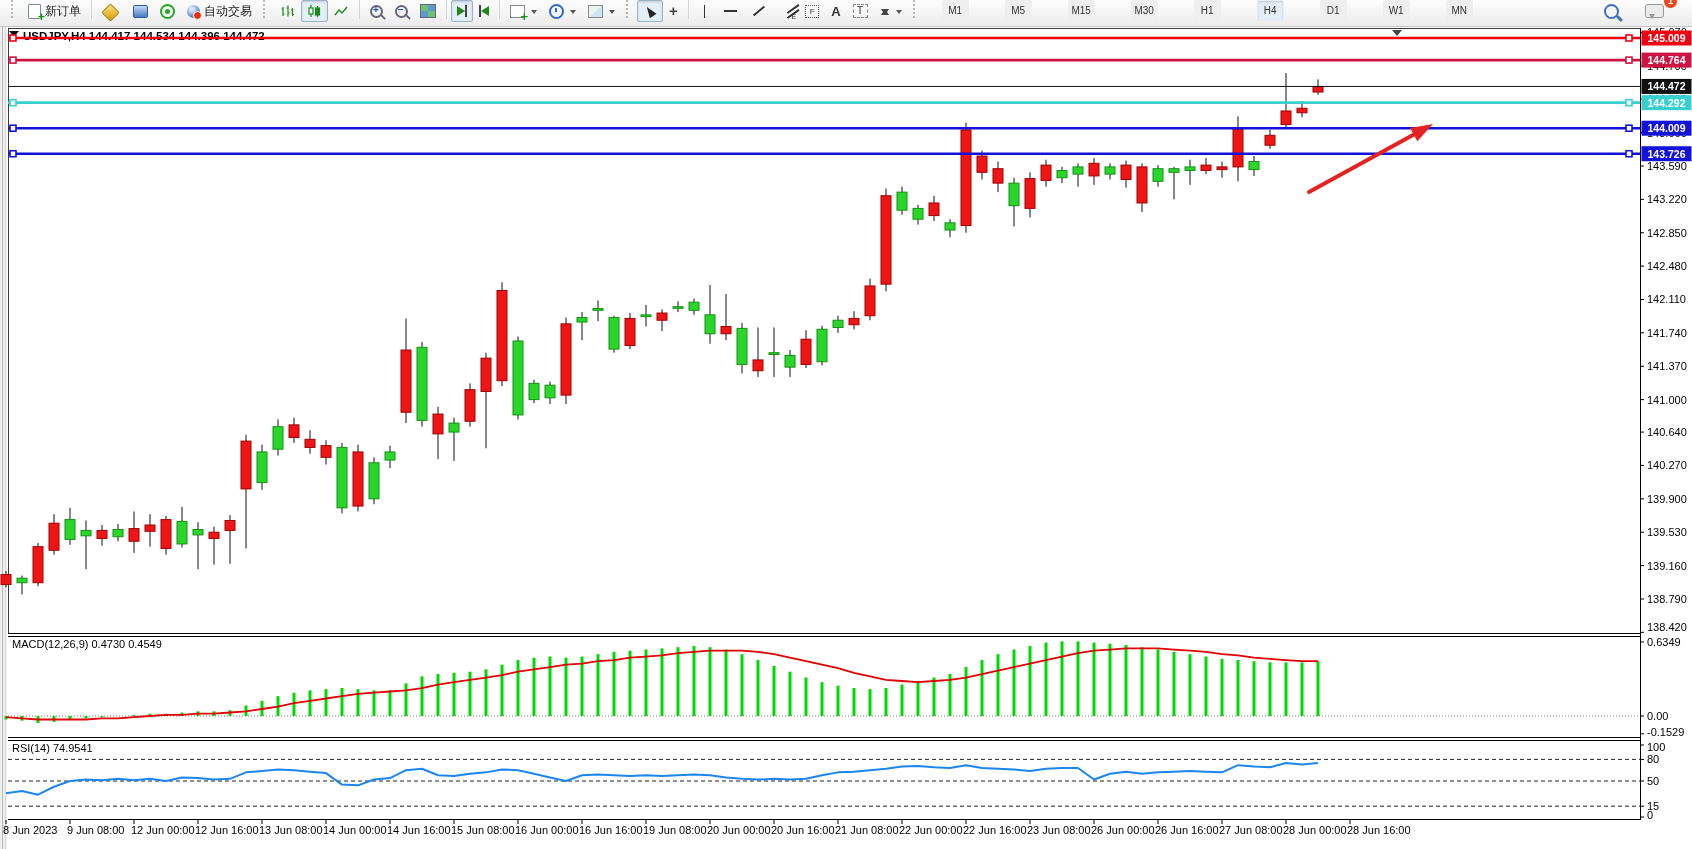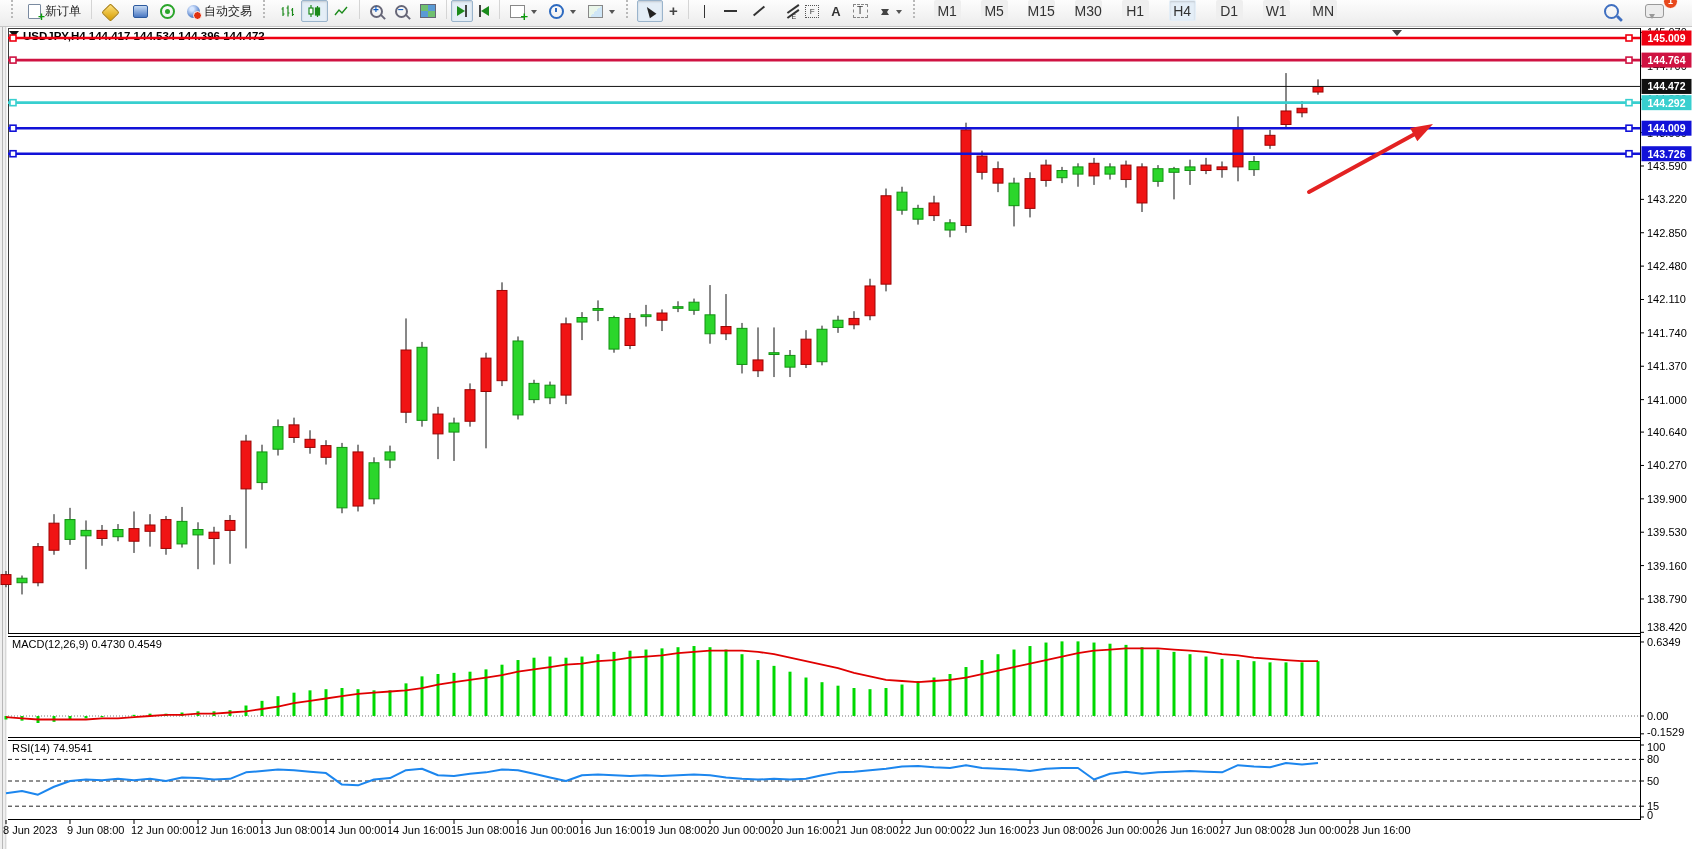--- a/index.html
+++ b/index.html
@@ -6,22 +6,22 @@
   #app{position:relative;width:1692px;height:849px;overflow:hidden;background:#fff;}
   
   .toolbar{position:absolute;left:0;top:0;width:1692px;height:27px;
     background:linear-gradient(#fdfdfd,#ececec);border-bottom:1px solid #c6c6c6;
     display:flex;align-items:flex-start;font-size:12px;color:#222;box-sizing:border-box;padding:0 6px;}
   .grip{width:4px;height:18px;margin:0 5px;border-left:2px dotted #b9b9b9;}
   .vsep{width:1px;height:19px;background:#d5d5d5;margin:0 4px;}
   .tb-btn{display:inline-flex;align-items:center;gap:4px;height:22px;padding:0 5px;border:1px solid transparent;
     border-radius:2px;background:transparent;font-family:inherit;font-size:12px;color:#222;cursor:default;}
   .pressed{background:#e4eef7;border:1px solid #9ab4cc;box-shadow:inset 0 1px 2px rgba(0,0,0,.15);}
-  .tf-btn{display:inline-flex;justify-content:center;align-items:center;width:27px;height:21px;margin:0 10px;
-    font-size:14px;color:#333;border:1px solid transparent;border-radius:2px;}
+  .tf-btn{display:inline-flex;justify-content:center;align-items:center;width:27px;height:21px;margin:0 18px;
+    font-size:10px;color:#333;border:1px solid transparent;border-radius:2px;}
   .tb-right{margin-left:auto;display:flex;align-items:center;gap:14px;margin-right:16px;}
   
   .ic{display:inline-block;position:relative;}
   .ic-page{width:11px;height:13px;background:#fff;border:1px solid #7a8aa0;border-radius:1px;}
   .ic-page::after{content:"+";position:absolute;right:-5px;bottom:-6px;color:#0a9c0a;font-weight:bold;font-size:12px;}
   .ic-gold{width:11px;height:11px;background:linear-gradient(135deg,#ffe27a,#d69b00);transform:rotate(45deg);border-radius:2px;border:1px solid #a87a00;margin:2px 4px 0 2px;}
   .ic-bluebox{width:13px;height:11px;background:linear-gradient(#c5d9f3,#4a78c2);border:1px solid #2d5a9e;border-radius:2px;}
   .ic-signal{width:11px;height:11px;border:2px solid #2aa52a;border-radius:50%;}
   .ic-signal::after{content:"";position:absolute;left:3px;top:3px;width:5px;height:5px;background:#2aa52a;border-radius:50%;}
   .ic-at{width:13px;height:13px;border-radius:50%;background:radial-gradient(circle at 38% 32%,#d6e6ff 15%,#3f6fc0 75%);}

